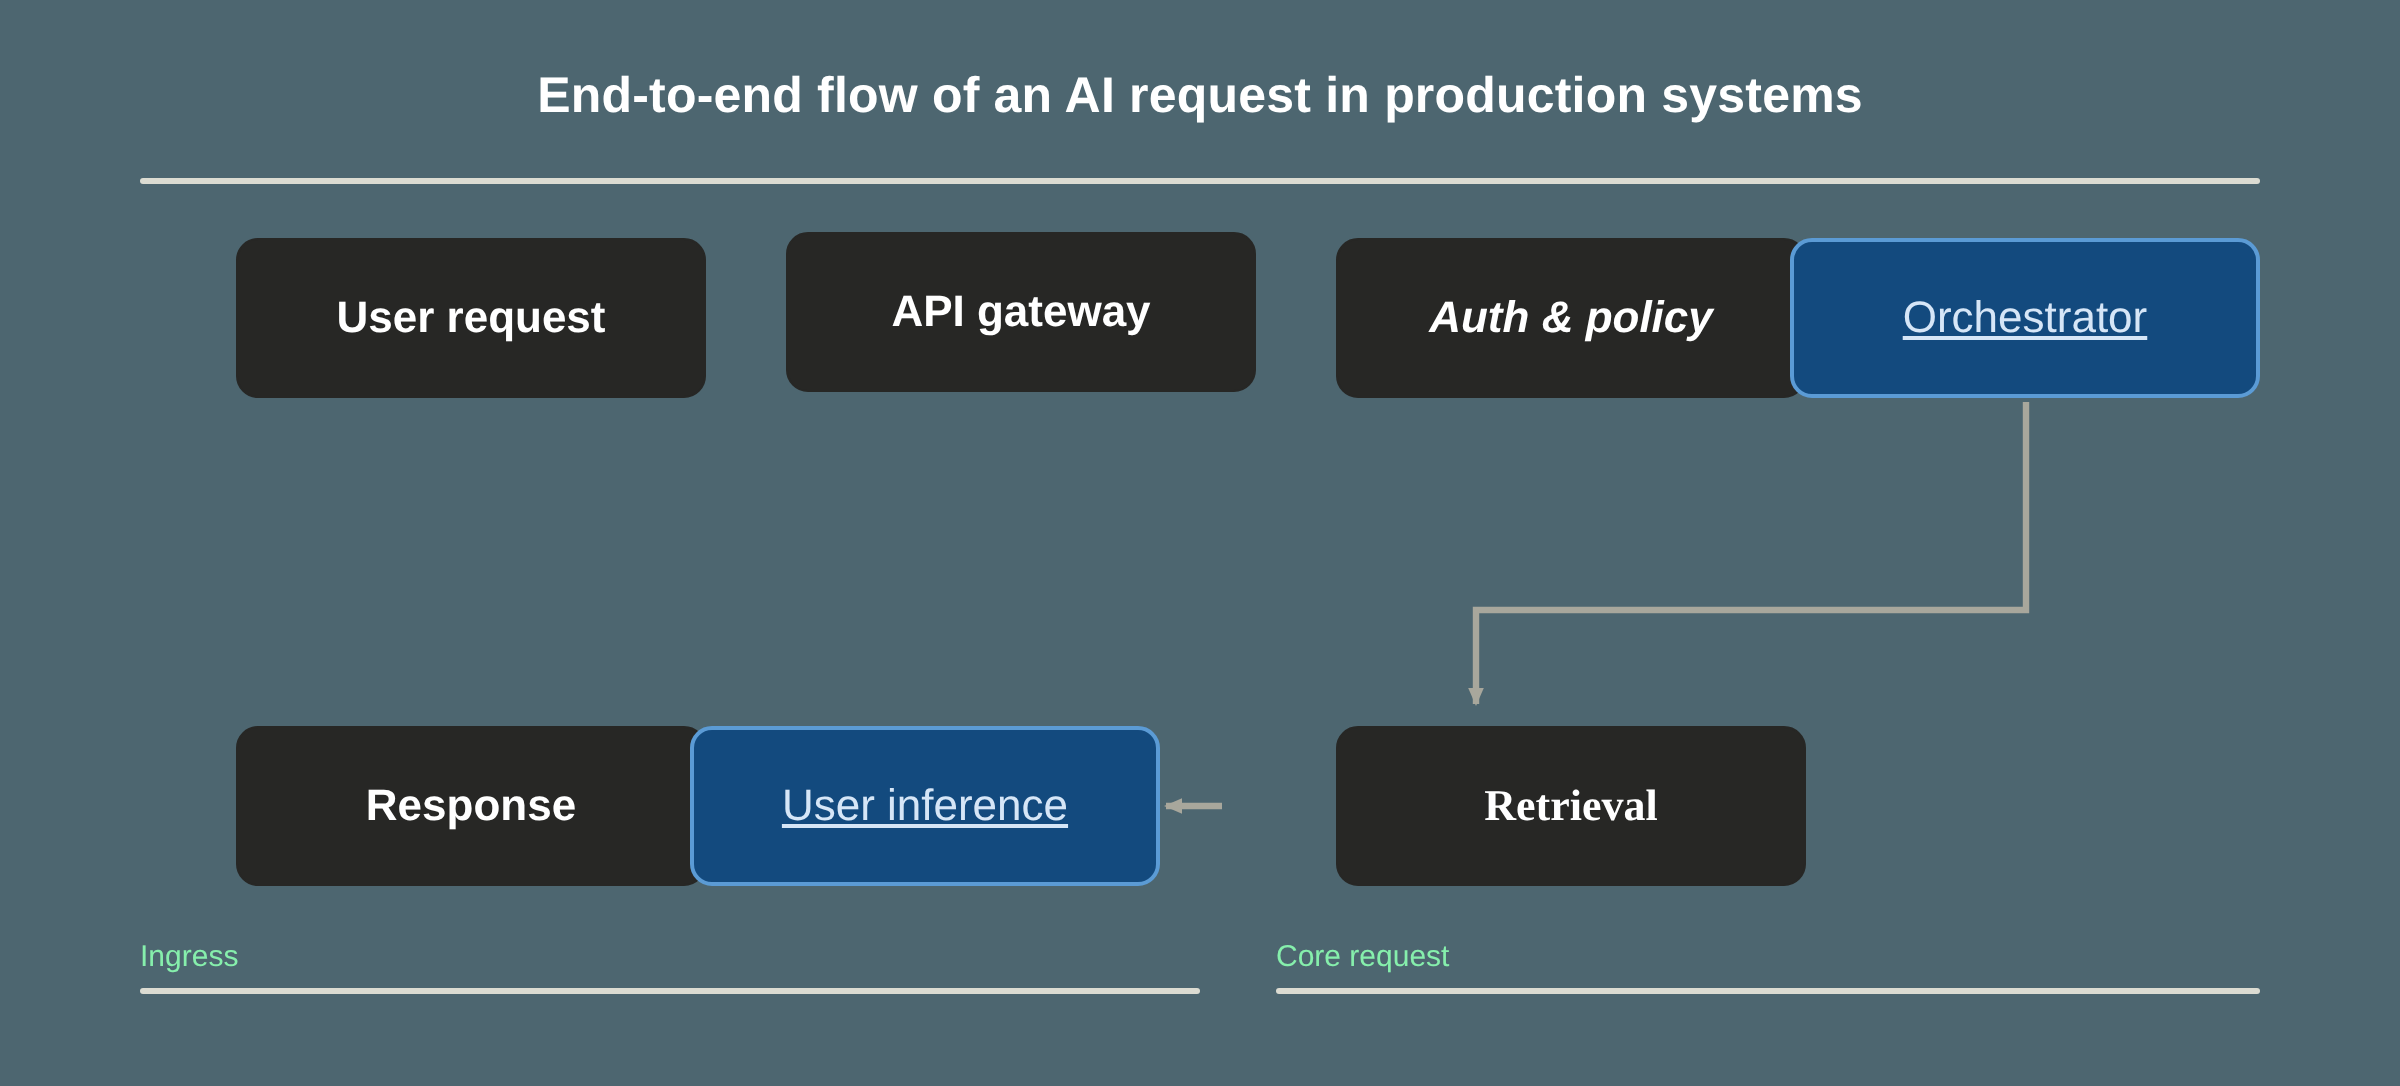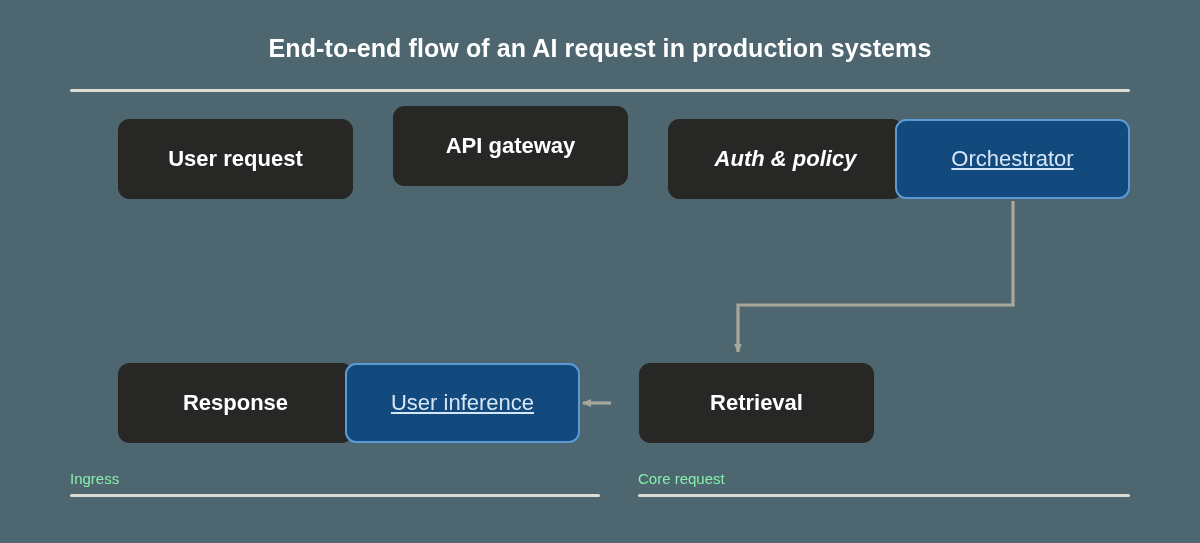--- a/index.html
+++ b/index.html
@@ -71,26 +71,26 @@
     font-weight: normal;
     text-decoration: underline;
   }
   .node-label {
     display: block;
     padding: 0 10px;
   }
 
   
   #node-user-request   { left: 70px;  top: 119px; }
-  #node-api-gateway    { left: 345px; top: 106px; }
+  #node-api-gateway    { left: 345px; top: 116px; }
   #node-auth-policy    { left: 620px; top: 119px; font-style: italic; }
   #node-orchestrator   { left: 895px; top: 119px; }
   #node-response       { left: 70px;  top: 363px; }
   #node-model-inference{ left: 345px; top: 363px; }
-  #node-retrieval      { left: 591px; top: 363px; }
+  #node-retrieval      { left: 620px; top: 363px; font-family: Liberation Serif, serif; }
 
   
   #connectors {
     position: absolute;
     left: 0;
     top: 0;
     width: 1200px;
     height: 543px;
     pointer-events: none;
   }

